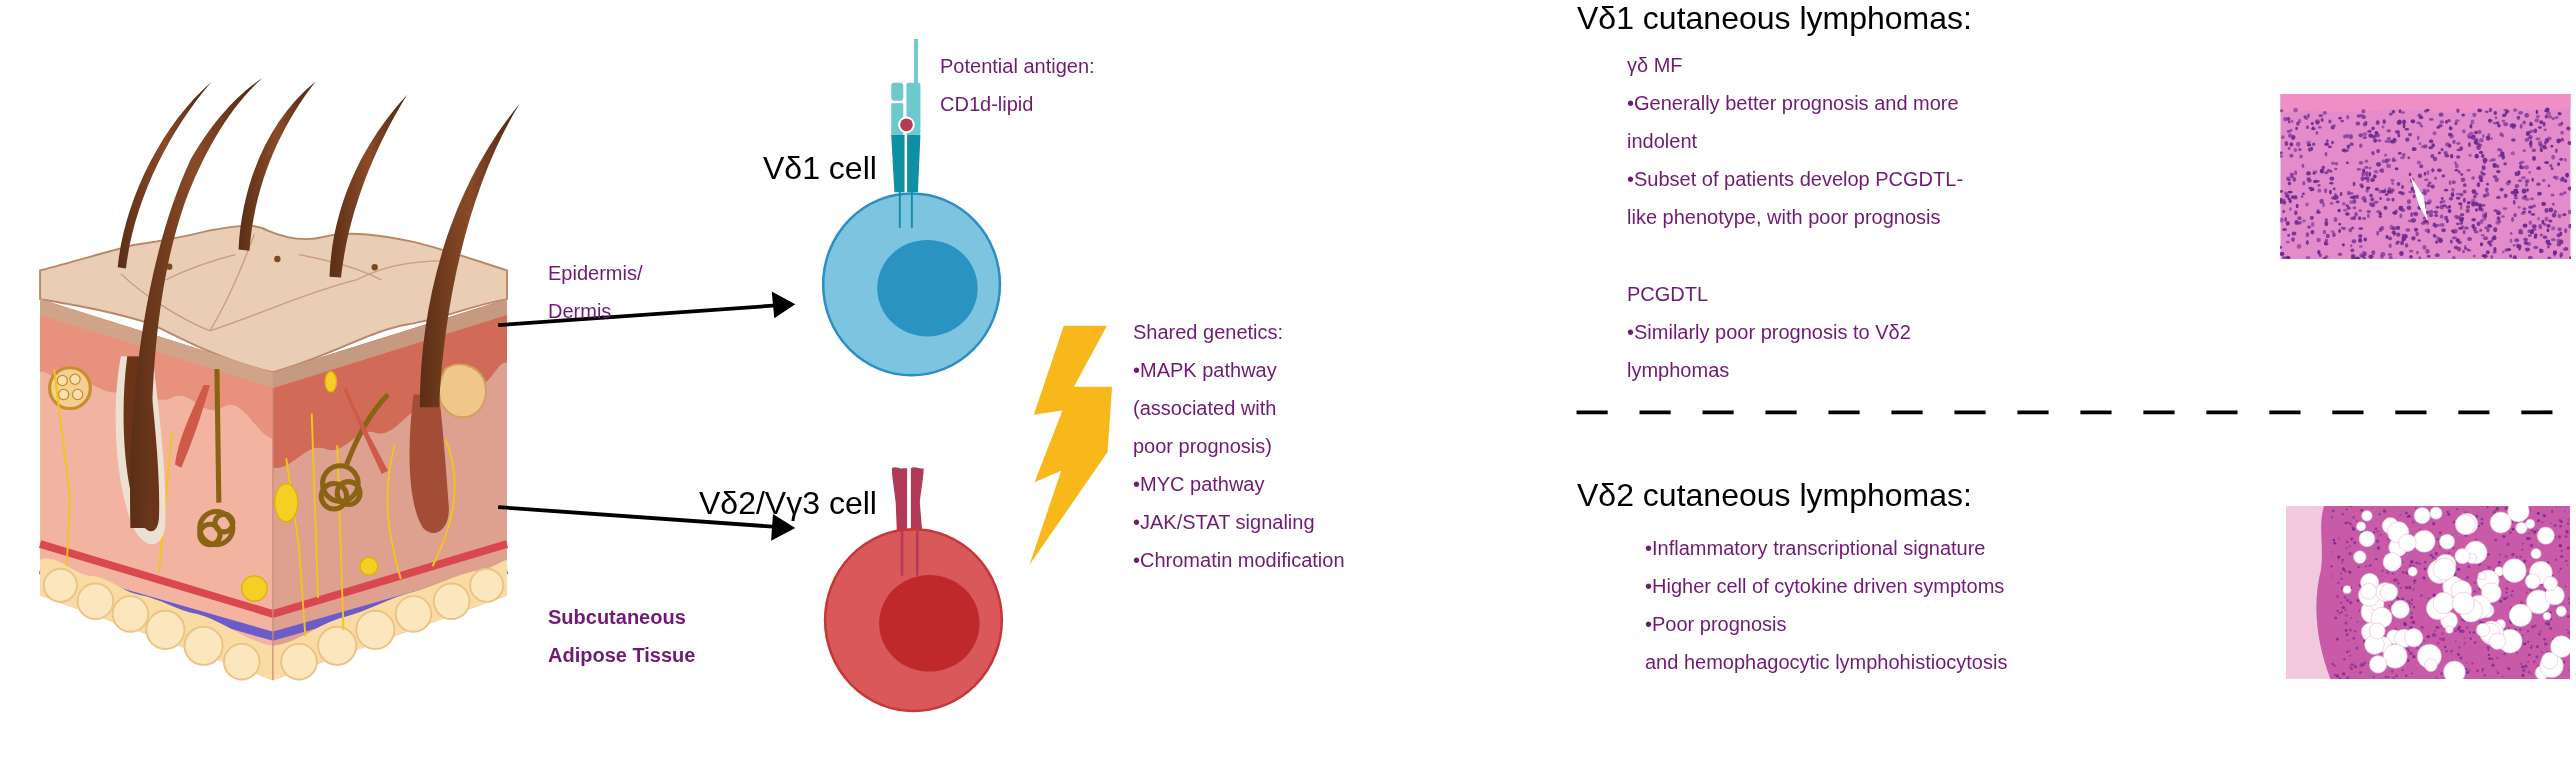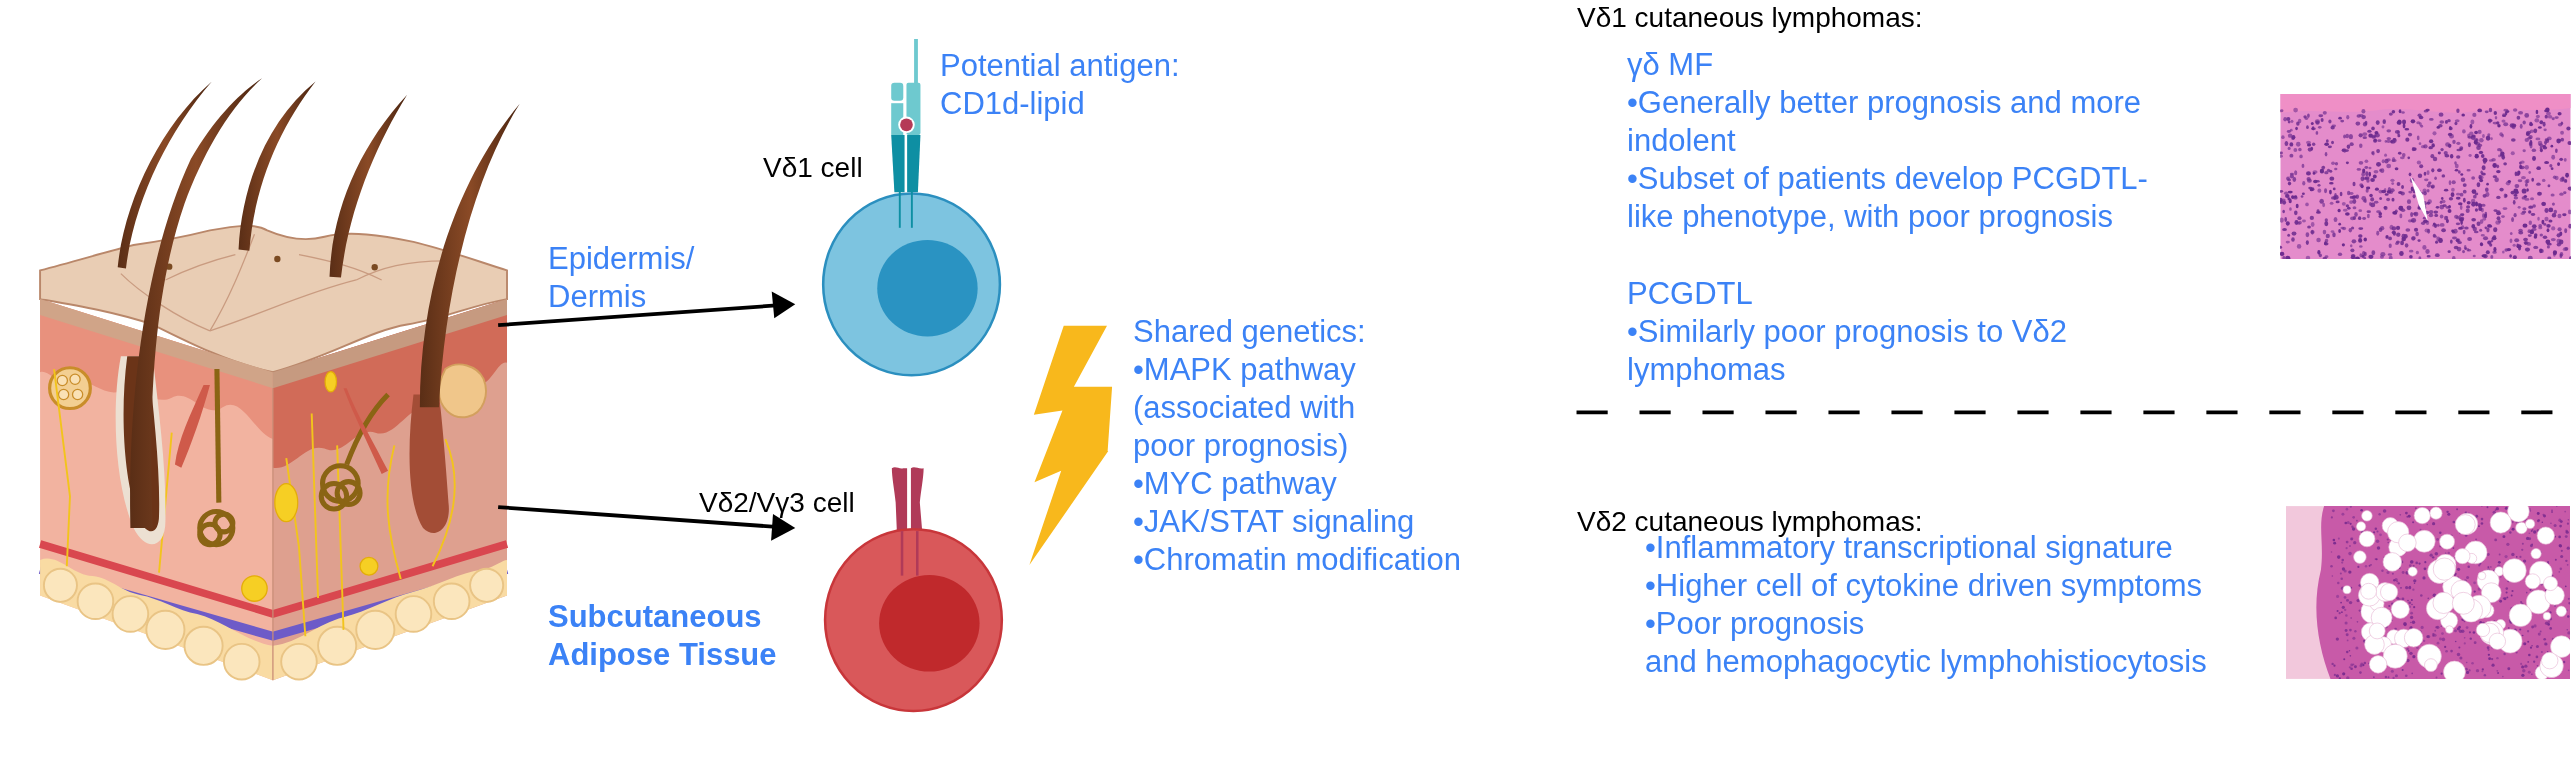--- a/index.html
+++ b/index.html
@@ -1,20 +1,20 @@
 <!DOCTYPE html>
 <html style="font-size:10.2px"><head>
 <meta charset="utf-8">
 <style>
   html, body { margin: 0; padding: 0; background: #ffffff; }
   body { width: 2576px; height: 775px; position: relative; overflow: hidden;
          font-family: "Liberation Sans", sans-serif; color: #000; }
   #stage { position: absolute; left: 0; top: 0; width: 2576px; height: 775px; }
-  .txt { position: absolute; white-space: nowrap; font-size: 28px; line-height: 38px; color: #000; }
-  .block { position: absolute; font-size: 31px; line-height: 38px; color: #3b82f6; }
+  .txt { position: absolute; white-space: nowrap; font-size: 32px; line-height: 38px; color: #000; }
+  .block { position: absolute; font-size: 20px; line-height: 38px; color: #701a75; }
   .block div { white-space: nowrap; }
   .histo { position: absolute; overflow: hidden; }
 </style>
 </head>
 <body>
 
 <div id="stage">
 
   <svg style="position:absolute;left:0;top:0" width="528" height="775" viewBox="0 0 830 1218">
     <defs>
@@ -160,21 +160,21 @@
 
   <svg style="position:absolute;left:814px;top:458px" width="204" height="267" viewBox="1280 720 320 420">
     <path d="M1402 736 C1408 732 1414 738 1420 736 L1426 736 L1426 838 L1410 838 L1408 790 C1406 770 1402 750 1402 736 Z" fill="#b03a58"></path>
     <path d="M1432 736 C1438 732 1444 738 1452 736 C1452 750 1448 770 1446 790 L1450 838 L1432 838 Z" fill="#b03a58"></path>
     <ellipse cx="1436" cy="975" rx="139" ry="143" fill="#d9585a" stroke="#c8363a" stroke-width="4"></ellipse>
     <rect x="1416" y="835" width="4" height="70" fill="#b03a58"></rect>
     <rect x="1440" y="835" width="4" height="70" fill="#b03a58"></rect>
     <ellipse cx="1461" cy="980" rx="79" ry="76" fill="#c0292c"></ellipse>
   </svg>
 
-  <div class="block" style="left:548px;top:240px;">
+  <div class="block" style="left:548px;top:254px;">
     <div>Epidermis/</div>
     <div>Dermis</div>
   </div>
   <div class="block" style="left:548px;top:598px;font-weight:bold;">
     <div>Subcutaneous</div>
     <div>Adipose Tissue</div>
   </div>
 
   <div class="txt" style="left:763px;top:149px;">Vδ1 cell</div>
   <div class="txt" style="left:699px;top:484px;">Vδ2/Vγ3 cell</div>
@@ -201,21 +201,21 @@
     <div>indolent</div>
     <div>•Subset of patients develop PCGDTL-</div>
     <div>like phenotype, with poor prognosis</div>
   </div>
   <div class="block" style="left:1627px;top:275px;">
     <div>PCGDTL</div>
     <div>•Similarly poor prognosis to Vδ2</div>
     <div>lymphomas</div>
   </div>
 
-  <div class="txt" style="left:1577px;top:476px;margin-top:27px;">Vδ2 cutaneous lymphomas:</div>
+  <div class="txt" style="left:1577px;top:476px;">Vδ2 cutaneous lymphomas:</div>
   <div class="block" style="left:1645px;top:529px;">
     <div>•Inflammatory transcriptional signature</div>
     <div>•Higher cell of cytokine driven symptoms</div>
     <div>•Poor prognosis</div>
     <div>and hemophagocytic lymphohistiocytosis</div>
   </div>
 
   <svg class="histo" style="left:2280px;top:94px" width="291" height="165" viewBox="0 0 457 260">
     <rect width="457" height="260" fill="#e48ccb"></rect>
     <path d="M0 0 L457 0 L457 22 C400 30 350 20 300 28 C250 34 200 18 150 26 C100 32 50 22 0 30 Z" fill="#ef8fc6"></path>

